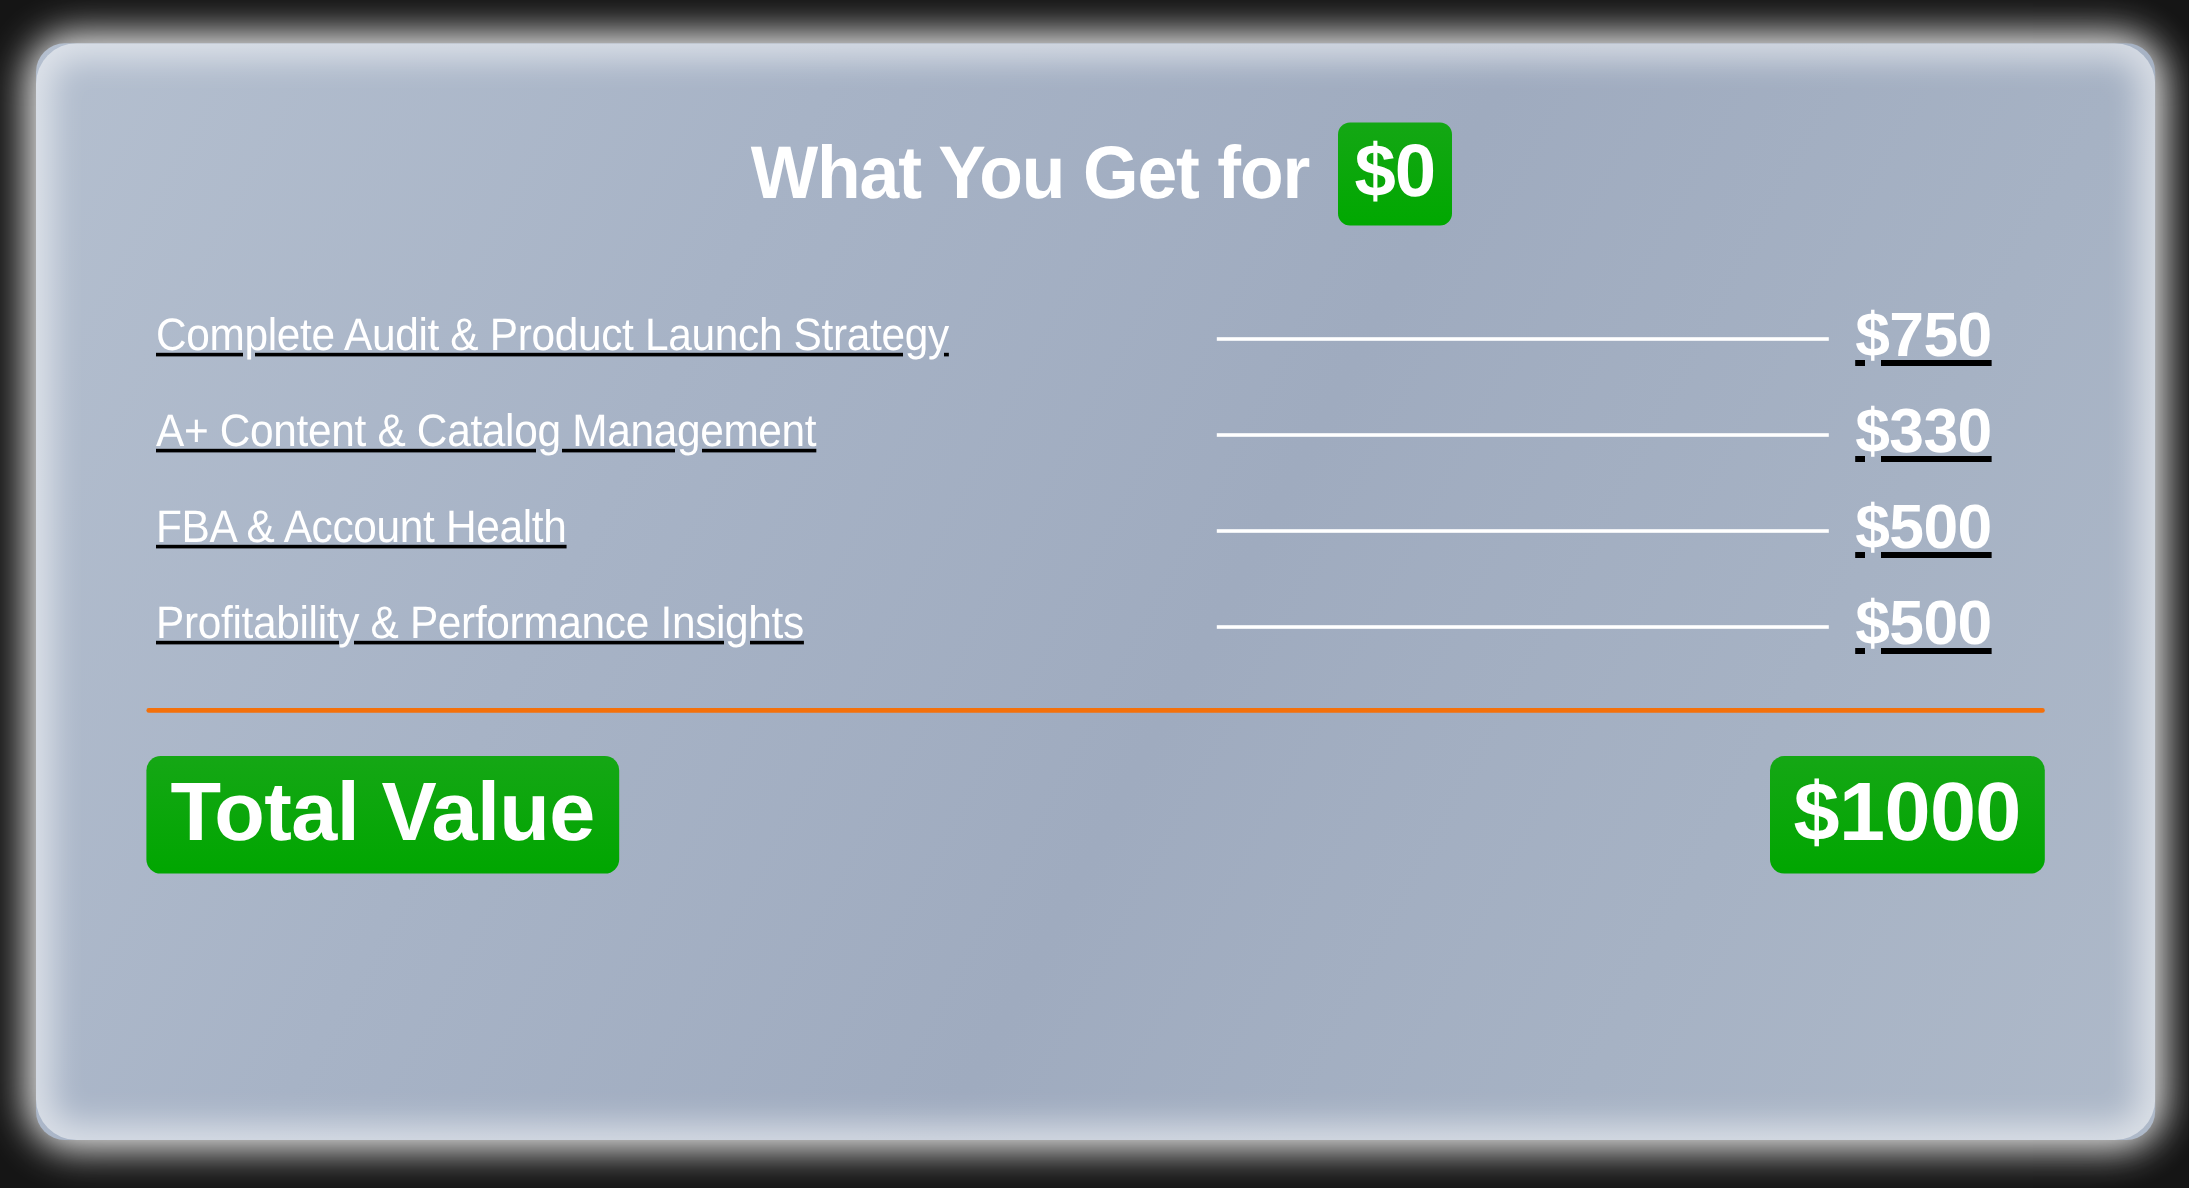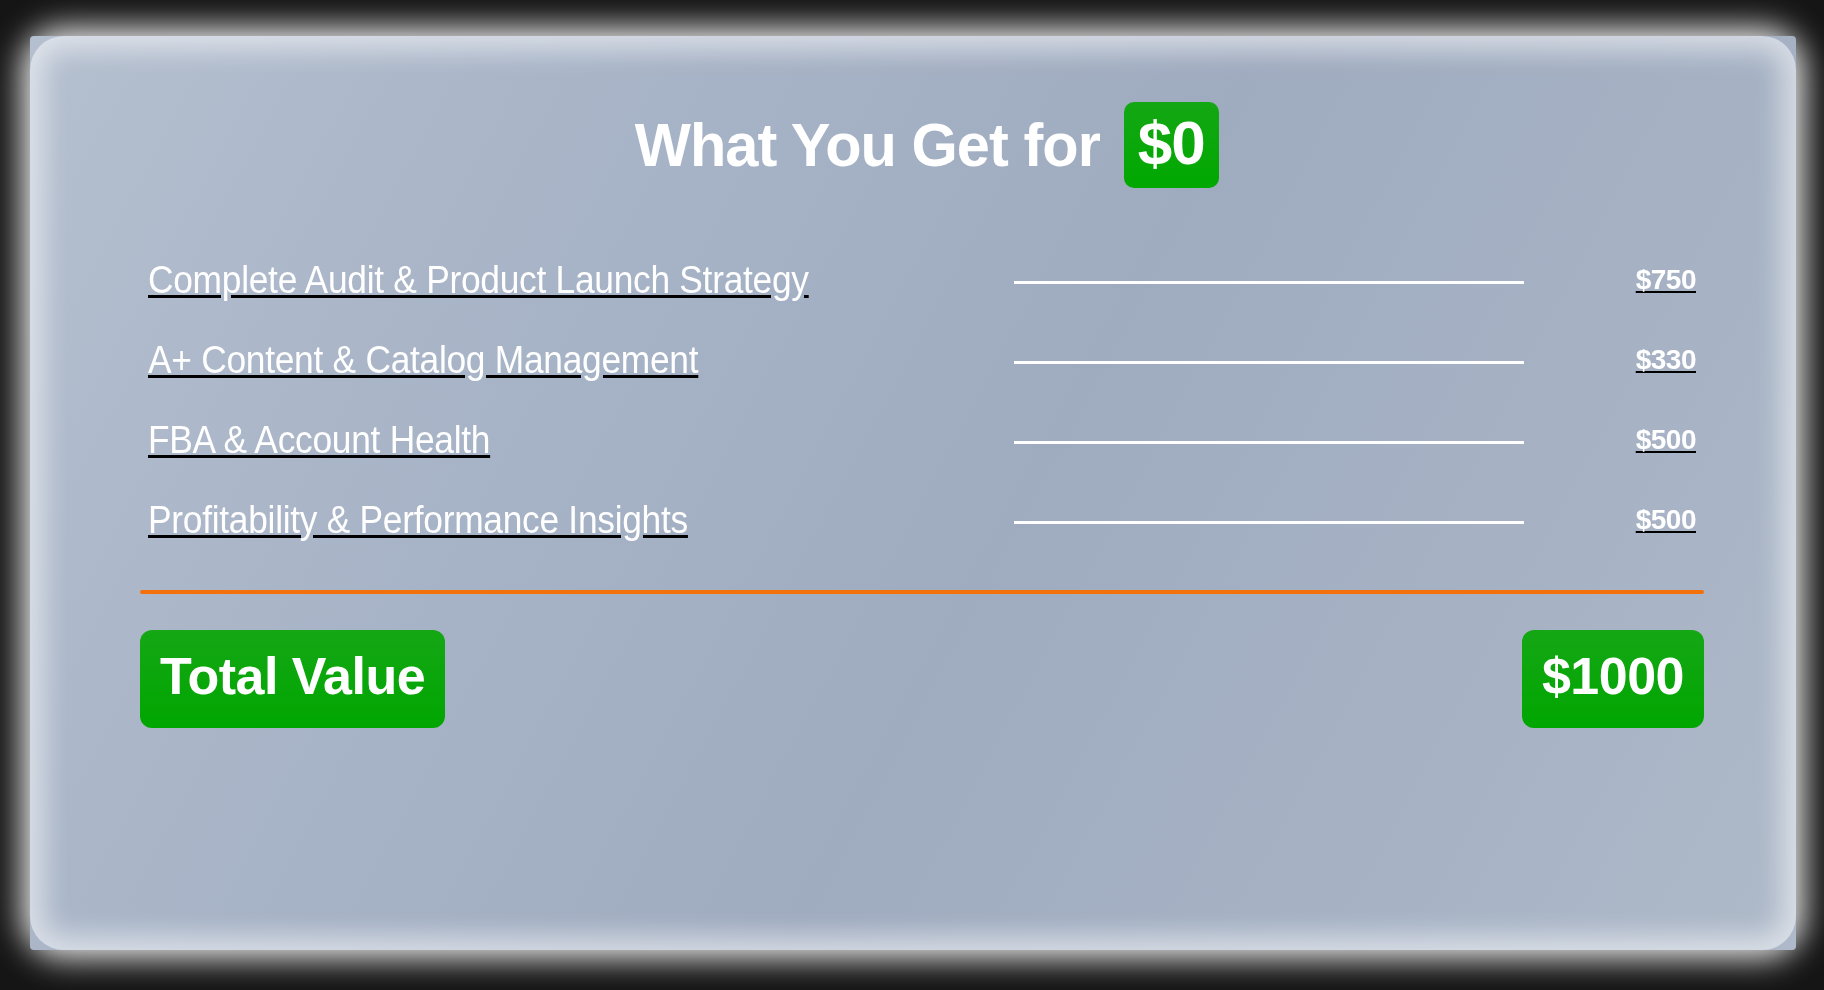--- a/index.html
+++ b/index.html
@@ -27,30 +27,29 @@
     border-radius:40px;
     background:#ffffff;
     filter:blur(16px);
     opacity:.92;
   }
 
   .card {
     position:absolute;
     left:30px; top:36px;
     width:1766px; height:914px;
-    border-radius:4px;
+    border-radius:24px;
     background:
       linear-gradient(118deg,
         #b4bfcf 0%,
         #a7b3c6 30%,
         #9fabbf 55%,
         #a6b2c4 78%,
         #aeb9c9 100%);
     overflow:hidden;
-    padding-left:18px;
   }
   
   .card::after{
     content:"";
     position:absolute; inset:0;
     border-radius:34px;
     box-shadow: inset 0 0 26px 14px rgba(255,255,255,.55);
     pointer-events:none;
   }
 
@@ -123,22 +122,21 @@
     flex:0 0 510px;
     height:3px;
     background:#ffffff;
     margin:0 22px 0 0;
     align-self:center;
     position:relative;
     top:2px;
   }
   .row-price{
     flex:0 0 150px;
-    text-align:right;
-    font-size:28px;
+    font-size:52px;
     font-weight:bold;
     color:#ffffff;
     letter-spacing:-.5px;
   }
 
   
   .divider{
     margin:30px 18px 0 18px;
     height:4px;
     background:#f4700a;
@@ -155,21 +153,21 @@
   .pill{
     display:inline-flex;
     align-items:center;
     justify-content:center;
     background:linear-gradient(180deg,#15a715 0%,#00a600 100%);
     border-radius:12px;
     padding:6px 20px 12px 20px;
     height:98px;
   }
   .pill span{
-    font-size:52px;
+    font-size:69px;
     font-weight:bold;
     color:#ffffff;
     line-height:1;
     letter-spacing:-.5px;
     white-space:nowrap;
   }
 </style>
 </head>
 <body>
 

